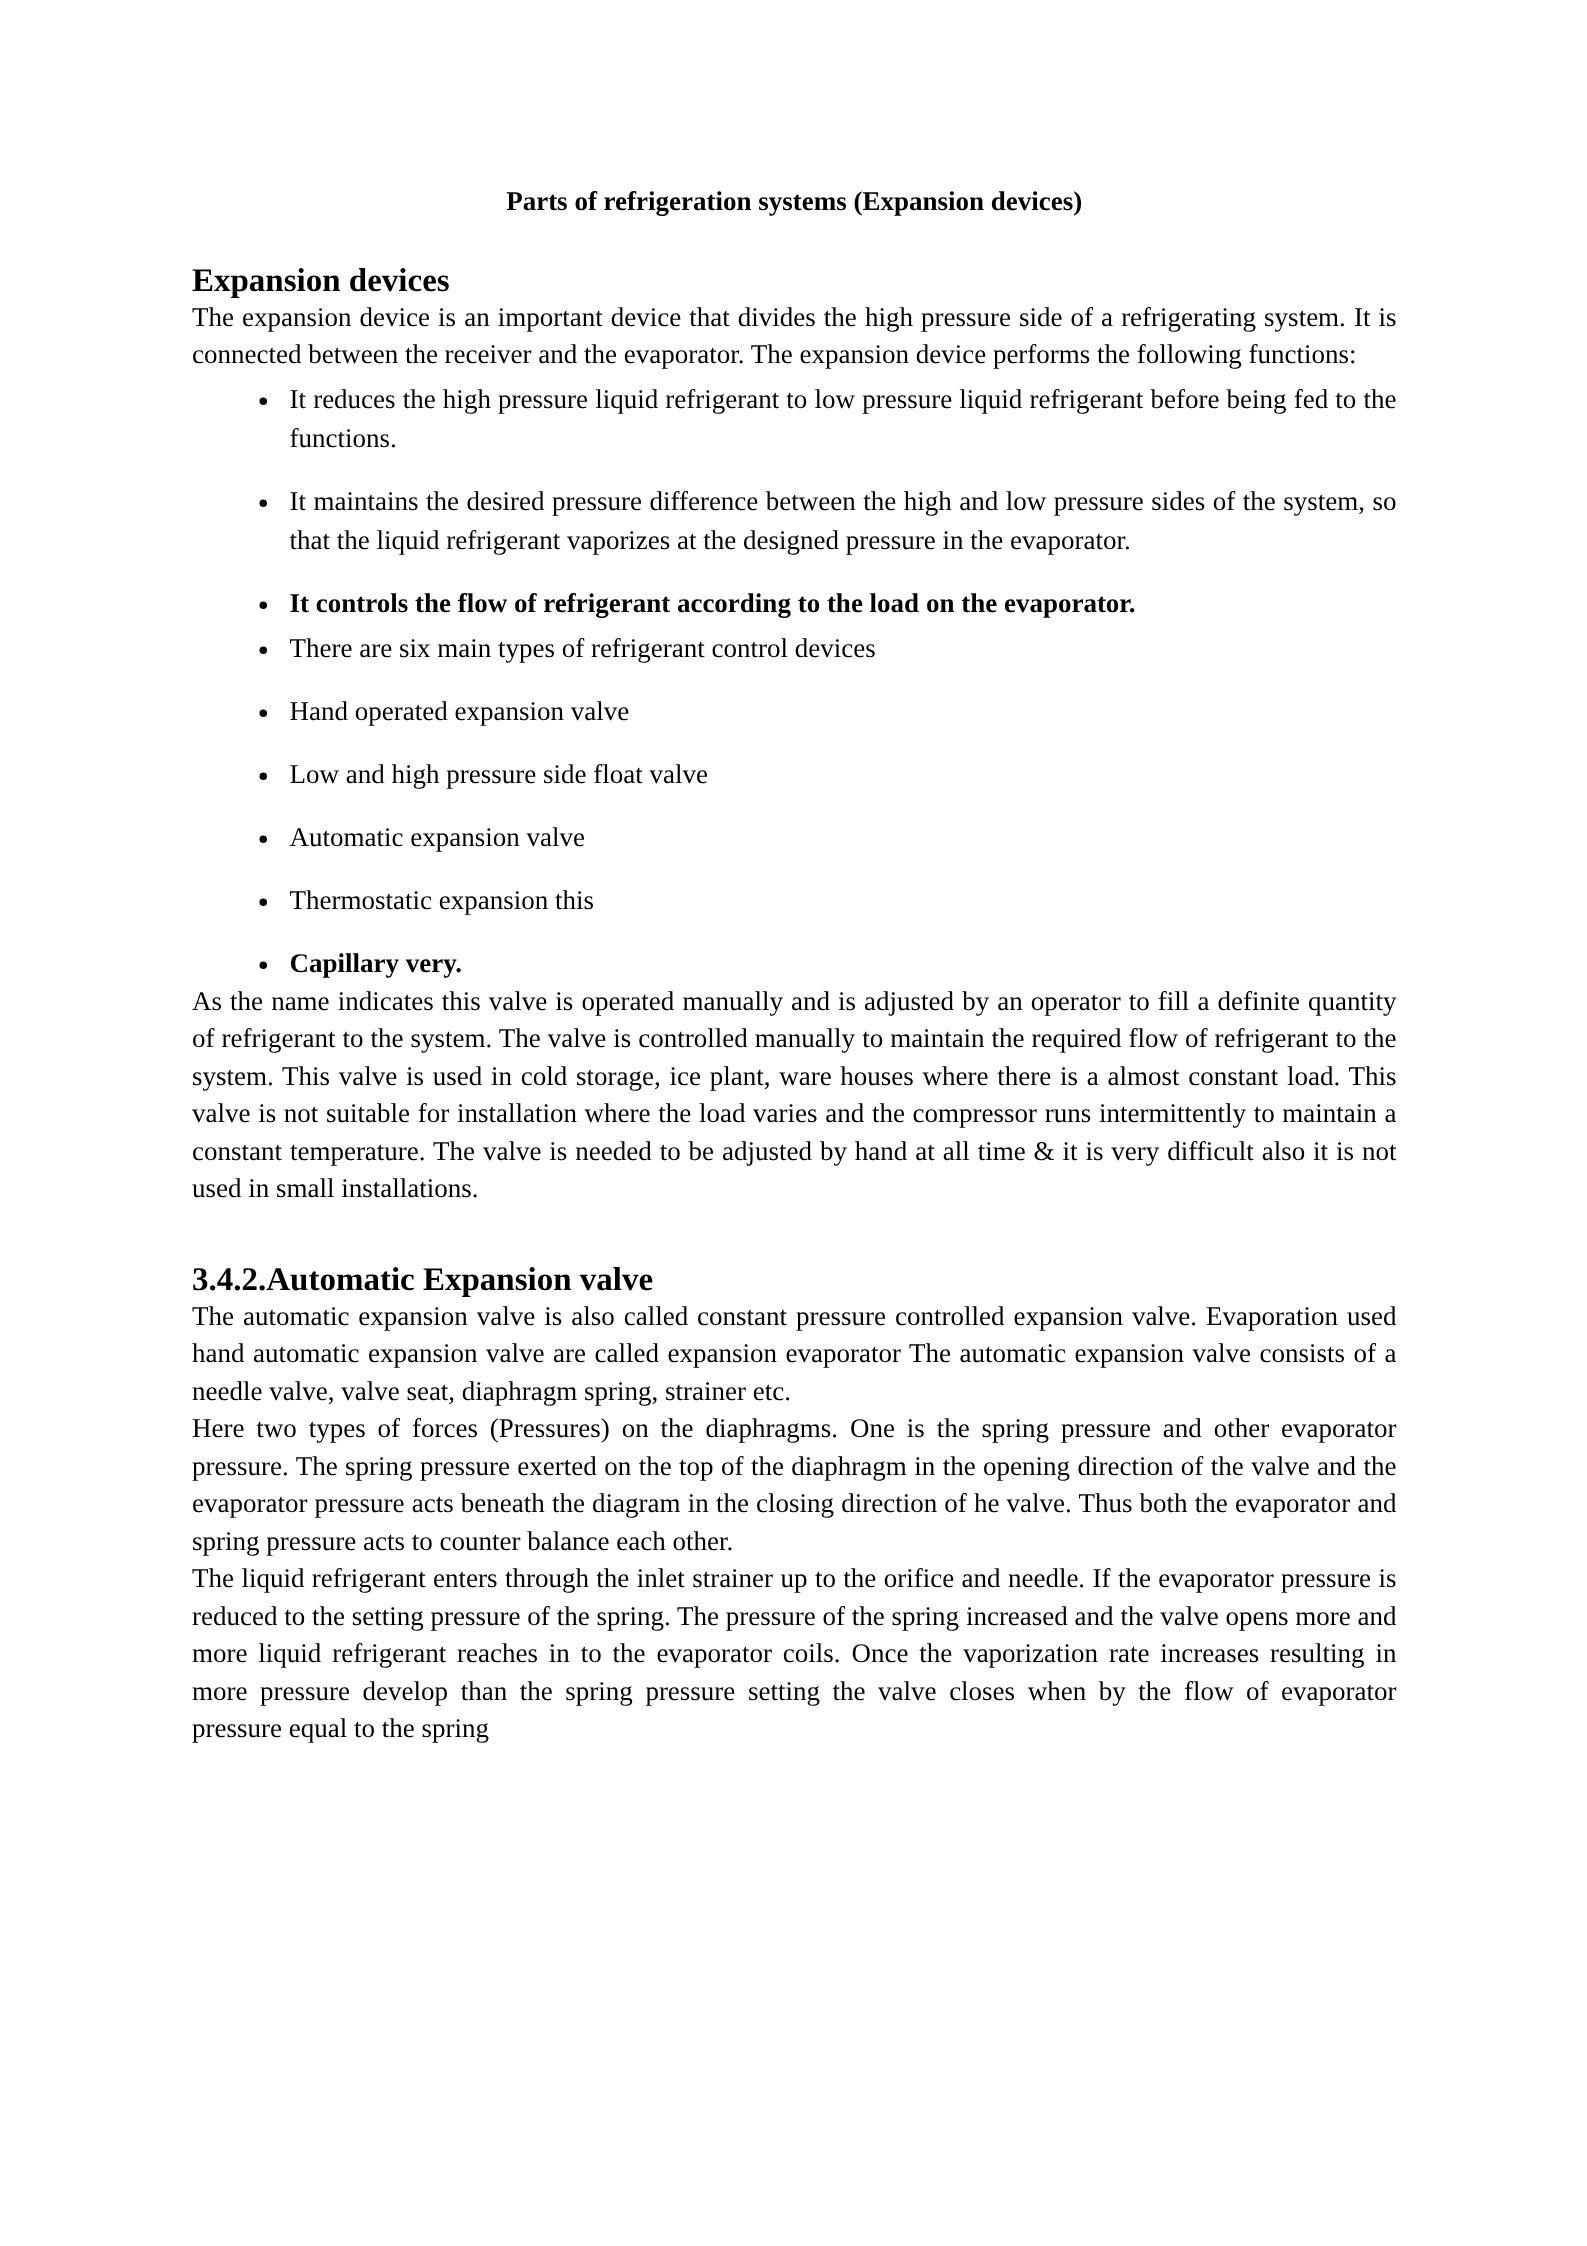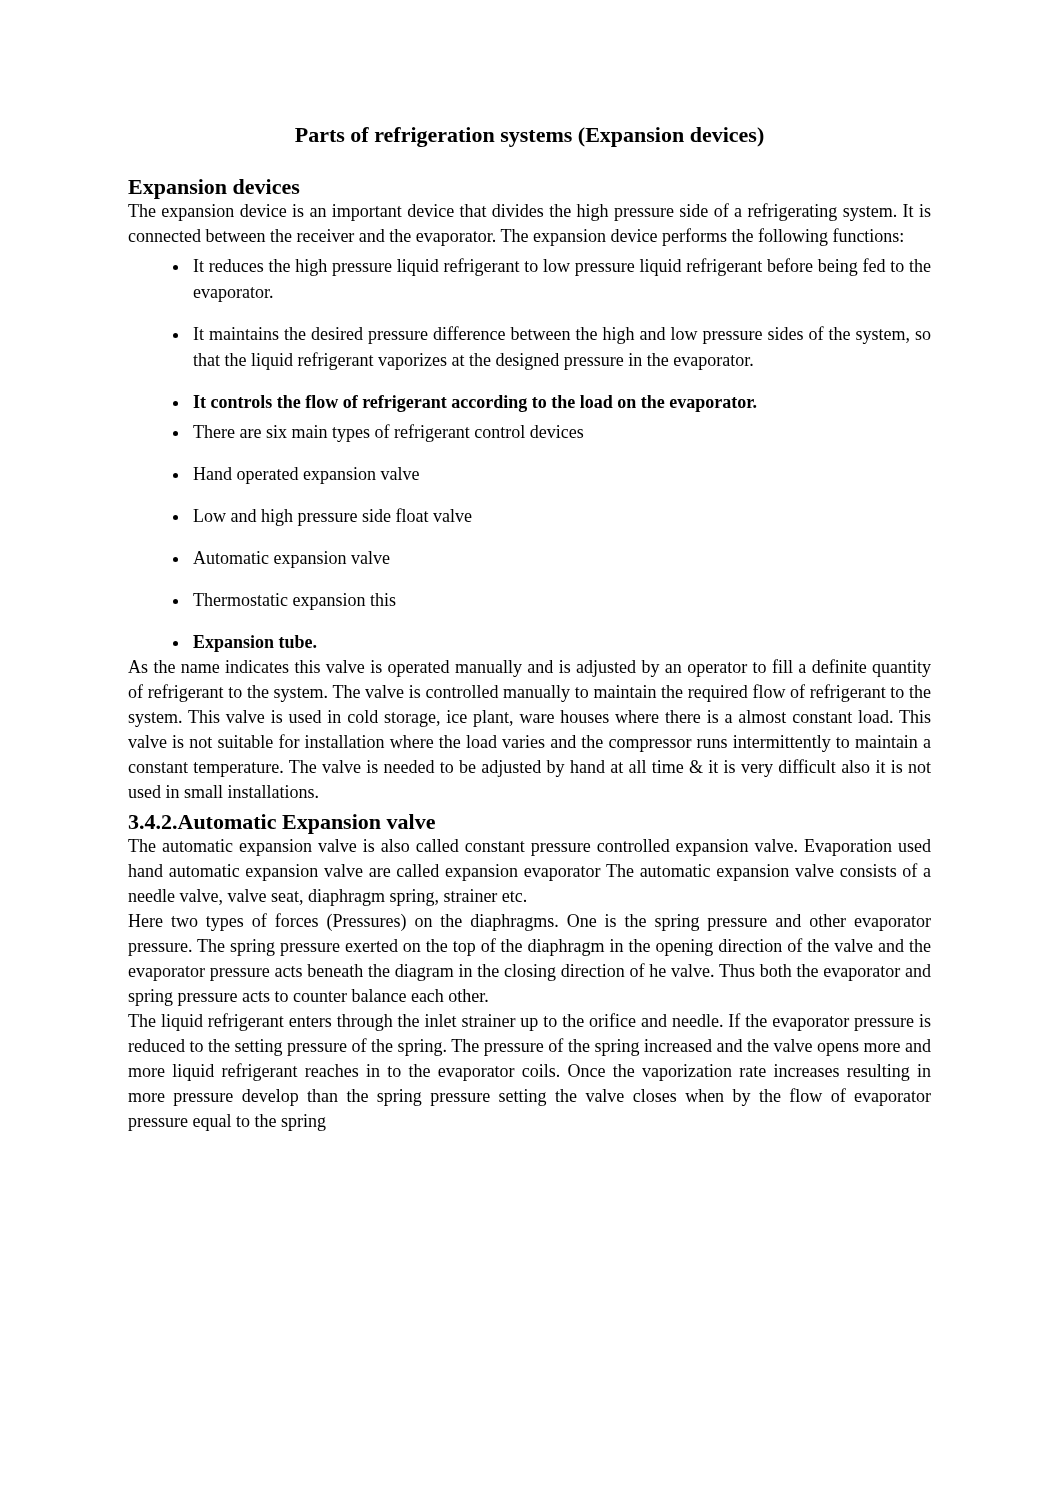--- a/index.html
+++ b/index.html
@@ -20,21 +20,21 @@
     position: absolute;
     left: 128px;
     top: 122px;
     width: 803px;
     font-size: 18px;
     line-height: 25px;
   }
   .doc-title {
     text-align: center;
     font-weight: bold;
-    font-size: 22px;
+    font-size: 18px;
     margin: 0 0 27px 0;
   }
   .section { margin: 0; }
   .section-heading {
     font-size: 22px;
     font-weight: bold;
     margin: 15px 0 0 0;
     line-height: 25px;
   }
   .section-heading.plain { font-weight: normal; }
@@ -49,48 +49,48 @@
     padding-left: 62px;
     list-style: disc outside;
   }
   ul.bullet-list li {
     text-align: justify;
     line-height: 26px;
     margin: 0 0 16px 0;
     padding-left: 3px;
   }
   ul.bullet-list li:last-child { margin-bottom: 0; font-weight: bold; }
-  .mt-line { margin-top: 4px; }
+  .mt-line { margin-top: 35px; }
 </style>
 </head>
 <body>
 
 <div class="canvas">
   <div class="doc">
 
     <h1 class="doc-title" id="title-node">Parts of refrigeration systems (Expansion devices)</h1>
 
     <section class="section">
       <h2 class="section-heading">Expansion devices</h2>
       <p class="body-par">The expansion device is an important device that divides the high pressure side of a refrigerating system. It is connected between the receiver and the evaporator. The expansion device performs the following functions:</p>
       <ul class="bullet-list">
-        <li>It reduces the high pressure liquid refrigerant to low pressure liquid refrigerant before being fed to the evaporator.</li>
+        <li>It reduces the high pressure liquid refrigerant to low pressure liquid refrigerant before being fed to the functions.</li>
         <li>It maintains the desired pressure difference between the high and low pressure sides of the system, so that the liquid refrigerant vaporizes at the designed pressure in the evaporator.</li>
         <li>It controls the flow of refrigerant according to the load on the evaporator.</li>
       </ul>
     </section>
 
     <section class="section">
       <ul class="bullet-list">
         <li>There are six main types of refrigerant control devices</li>
         <li>Hand operated expansion valve</li>
         <li>Low and high pressure side float valve</li>
         <li>Automatic expansion valve</li>
         <li>Thermostatic expansion this</li>
-        <li>Expansion tube.</li>
+        <li>Capillary very.</li>
       </ul>
     </section>
 
     <section class="section">
       <p class="body-par">As the name indicates this valve is operated manually and is adjusted by an operator to fill a definite quantity of refrigerant to the system. The valve is controlled manually to maintain the required flow of refrigerant to the system. This valve is used in cold storage, ice plant, ware houses where there is a almost constant load. This valve is not suitable for installation where the load varies and the compressor runs intermittently to maintain a constant temperature. The valve is needed to be adjusted by hand at all time &amp; it is very difficult also it is not used in small installations.</p>
     </section>
 
     <section class="section">
       <h2 class="section-heading mt-line">3.4.2.Automatic Expansion valve</h2>
       <p class="body-par">The automatic expansion valve is also called constant pressure controlled expansion valve. Evaporation used hand automatic expansion valve are called expansion evaporator The automatic expansion valve consists of a needle valve, valve seat, diaphragm spring, strainer etc.</p>

